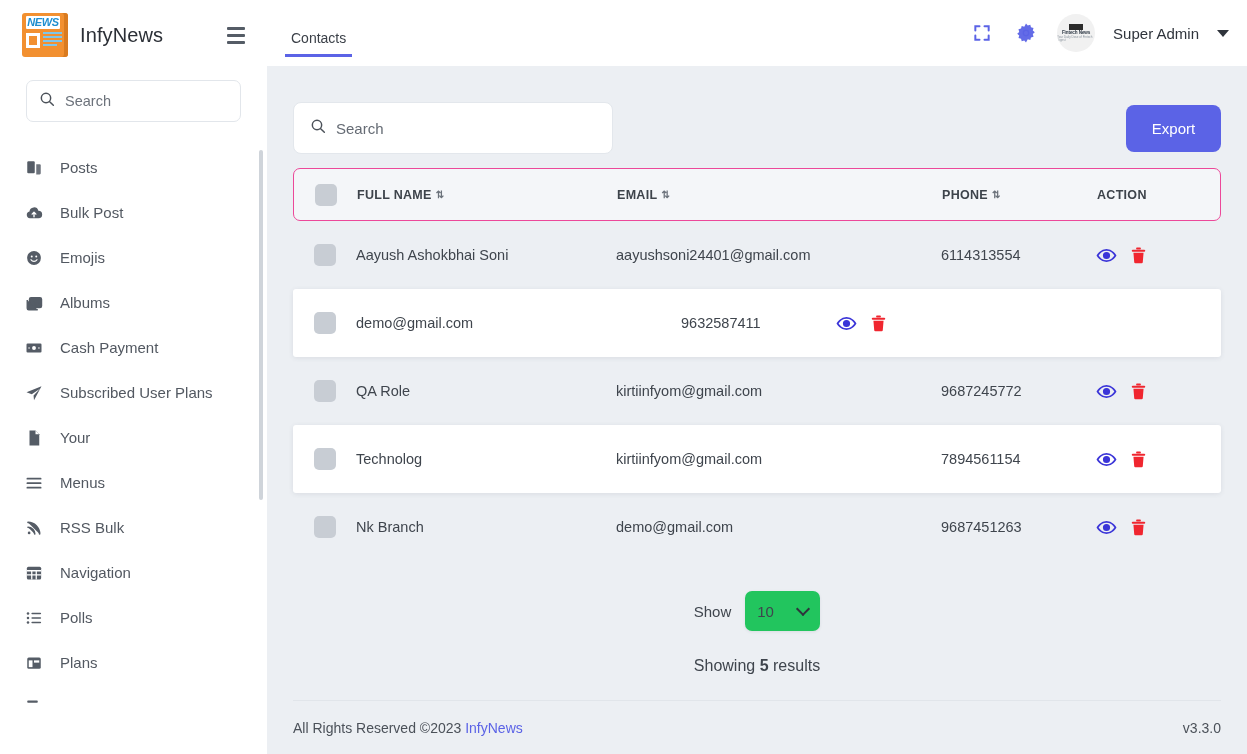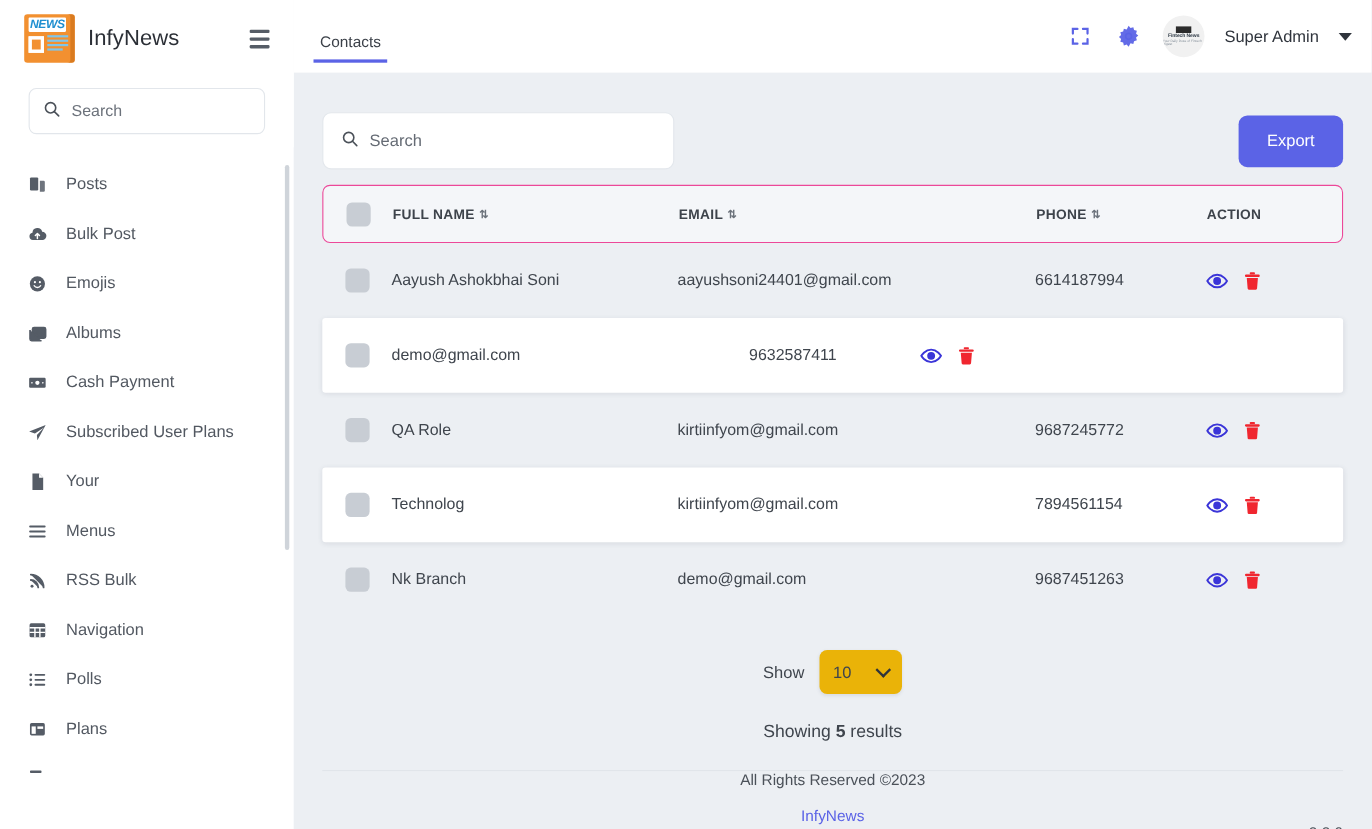--- a/index.html
+++ b/index.html
@@ -134,32 +134,32 @@
   .c-phone { width: 155px; flex: 0 0 155px; }
   .c-act   { flex: 1; display: flex; gap: 12px; }
   .chk { width: 22px; height: 22px; border-radius: 5px; background: #c8cdd4; cursor: pointer; }
   .sort { display:inline-block; margin-left:4px; font-size:10px; line-height:10px; color:#6b727b; vertical-align:1px;}
   .act-ico { cursor: pointer; display:flex; align-items:center; }
 
   .pager { display:flex; flex-direction:column; align-items:center; padding-top: 30px;}
   .pager-row { display:flex; align-items:center; gap: 14px; }
   .pager-label { font-size: 15px; color: #3f454d; }
   .select {
-    background:#eab308; border-radius:7px; height:40px; width:75px; display:flex;
+    background:#22c55e; border-radius:7px; height:40px; width:75px; display:flex;
     align-items:center; justify-content:space-between; padding:0 12px; cursor:pointer;
     box-shadow: 0 1px 3px rgba(60,70,90,.10); font-size:15px; color:#3f454d;
   }
   .chev { width:10px; height:10px; border-right:2.4px solid #2f343c; border-bottom:2.4px solid #2f343c;
     transform: rotate(45deg); margin-top:-4px;}
   .results { margin-top: 26px; font-size: 16px; color: #3f454d; }
   .results b { font-weight: bold; }
 
   .footer {
     height: 54px; border-top: 1px solid #e1e5ea; margin: 0 26px;
-    display: flex; align-items: center; font-size: 14px; color: #4b5159; flex-direction: column;
+    display: flex; align-items: center; font-size: 14px; color: #4b5159;
   }
   .footer a { color: #5b63e6; text-decoration: none; }
   .version { margin-left: auto; color: #4b5159; }
 </style>
 </head>
 <body>
 
 <div class="app">
 
   <aside class="sidebar">
@@ -414,21 +414,21 @@
             <span>ACTION</span>
           </div>
         </div>
 
         <div class="row">
           <div class="c-check">
               <span class="chk"></span>
             </div>
           <div class="c-name">Aayush Ashokbhai Soni</div>
           <div class="c-email">aayushsoni24401@gmail.com</div>
-          <div class="c-phone">6614187994</div>
+          <div class="c-phone">6114313554</div>
           <div class="c-act">
             <span class="act-ico">
                 <svg width="21" height="21" viewBox="0 0 24 24" fill="none" stroke="#3b35d8" stroke-width="2">
                   <path d="M1.8 12S5.5 5.5 12 5.5 22.2 12 22.2 12 18.5 18.5 12 18.5 1.8 12 1.8 12z"></path>
                   <circle cx="12" cy="12" r="3.1" fill="#3b35d8"></circle>
                 </svg>
               </span>
             <span class="act-ico">
                 <svg width="19" height="19" viewBox="0 0 24 24" fill="#f0262f">
                   <rect x="9" y="2" width="6" height="2.4" rx="1"></rect>

